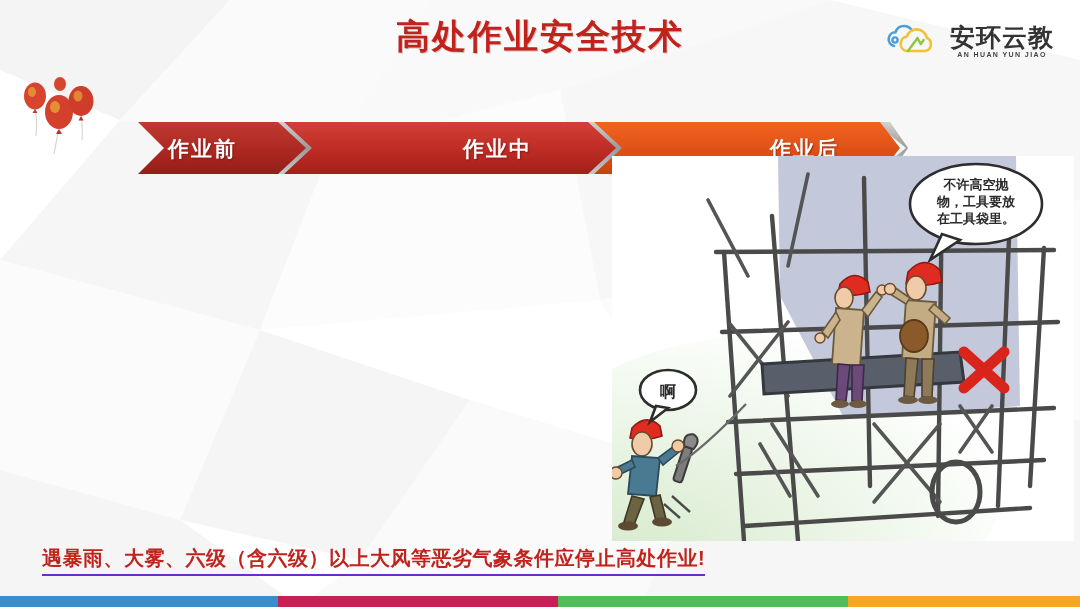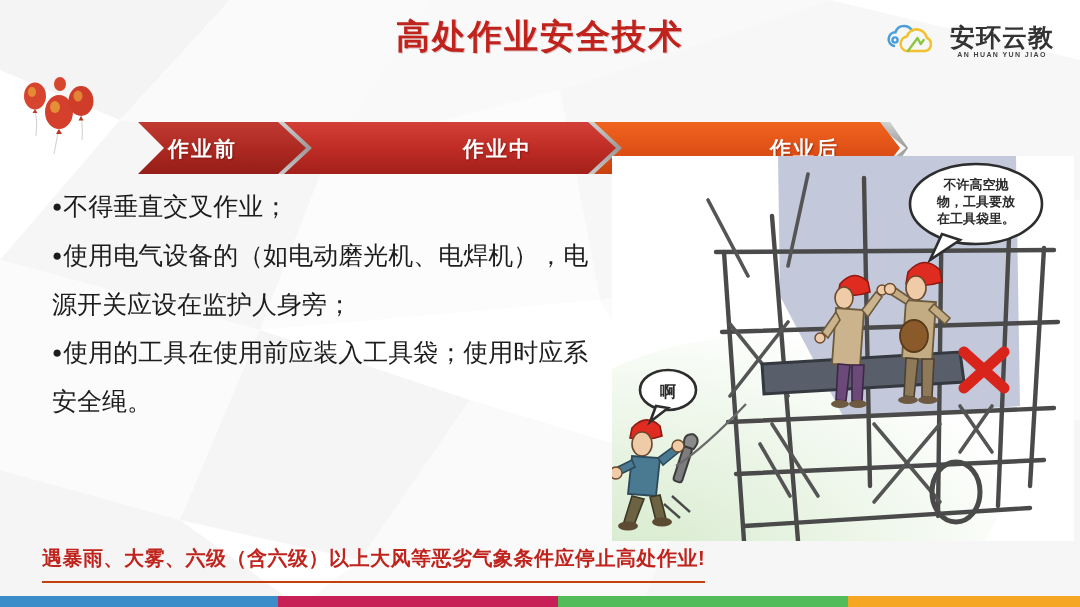--- a/index.html
+++ b/index.html
@@ -79,22 +79,22 @@
   .dot { font-size: 17px; vertical-align: 3px; margin-right: 1px; }
 
   
   .warning {
     position: absolute;
     left: 42px; top: 545px;
     font-size: 20px;
     font-weight: bold;
     color: #c0221c;
     letter-spacing: 0.5px;
-    border-bottom: 2px solid #c2410c;
-    padding-bottom: 9px;
+    border-bottom: 2px solid #6d28d9;
+    padding-bottom: 2px;
     white-space: nowrap;
   }
 
   
   .illus { position: absolute; left: 612px; top: 156px; width: 462px; height: 385px; text-align: right; }
   .illus svg { display: block; }
 
   
   .colorbar { position: absolute; left: 0; bottom: 0; width: 1080px; height: 11px; display: flex; }
   .colorbar > div { height: 100%; }
@@ -187,31 +187,20 @@
 
       <polygon points="146,0 450,0 478,26 450,52 146,52 174,26" fill="url(#g1)"></polygon>
 
       <polygon points="456,0 742,0 762,26 742,52 456,52 484,26" fill="url(#g2)"></polygon>
     </svg>
     <span class="banner-label lbl-0">作业前</span>
     <span class="banner-label lbl-1">作业中</span>
     <span class="banner-label lbl-2">作业后</span>
   </div>
 
-  <div class="body-text">
-    <div class="bullet-line">
-      <span class="dot">●</span><span>不得垂直交叉作业；</span>
-    </div>
-    <div class="bullet-line wrap">
-      <span class="dot">●</span><span>使用电气设备的（如电动磨光机、电焊机），电源开关应设在监护人身旁；</span>
-    </div>
-    <div class="bullet-line wrap">
-      <span class="dot">●</span><span>使用的工具在使用前应装入工具袋；使用时应系安全绳。</span>
-    </div>
-  </div>
 
   <div class="warning">遇暴雨、大雾、六级（含六级）以上大风等恶劣气象条件应停止高处作业!</div>
 
   <div class="illus">
     <svg width="462" height="385" viewBox="0 0 462 385">
       <defs>
         <linearGradient id="grd" x1="0" y1="0" x2="0.4" y2="1">
           <stop offset="0%" stop-color="#e6f2e0"></stop>
           <stop offset="60%" stop-color="#d9edd2"></stop>
           <stop offset="100%" stop-color="#ffffff"></stop>

